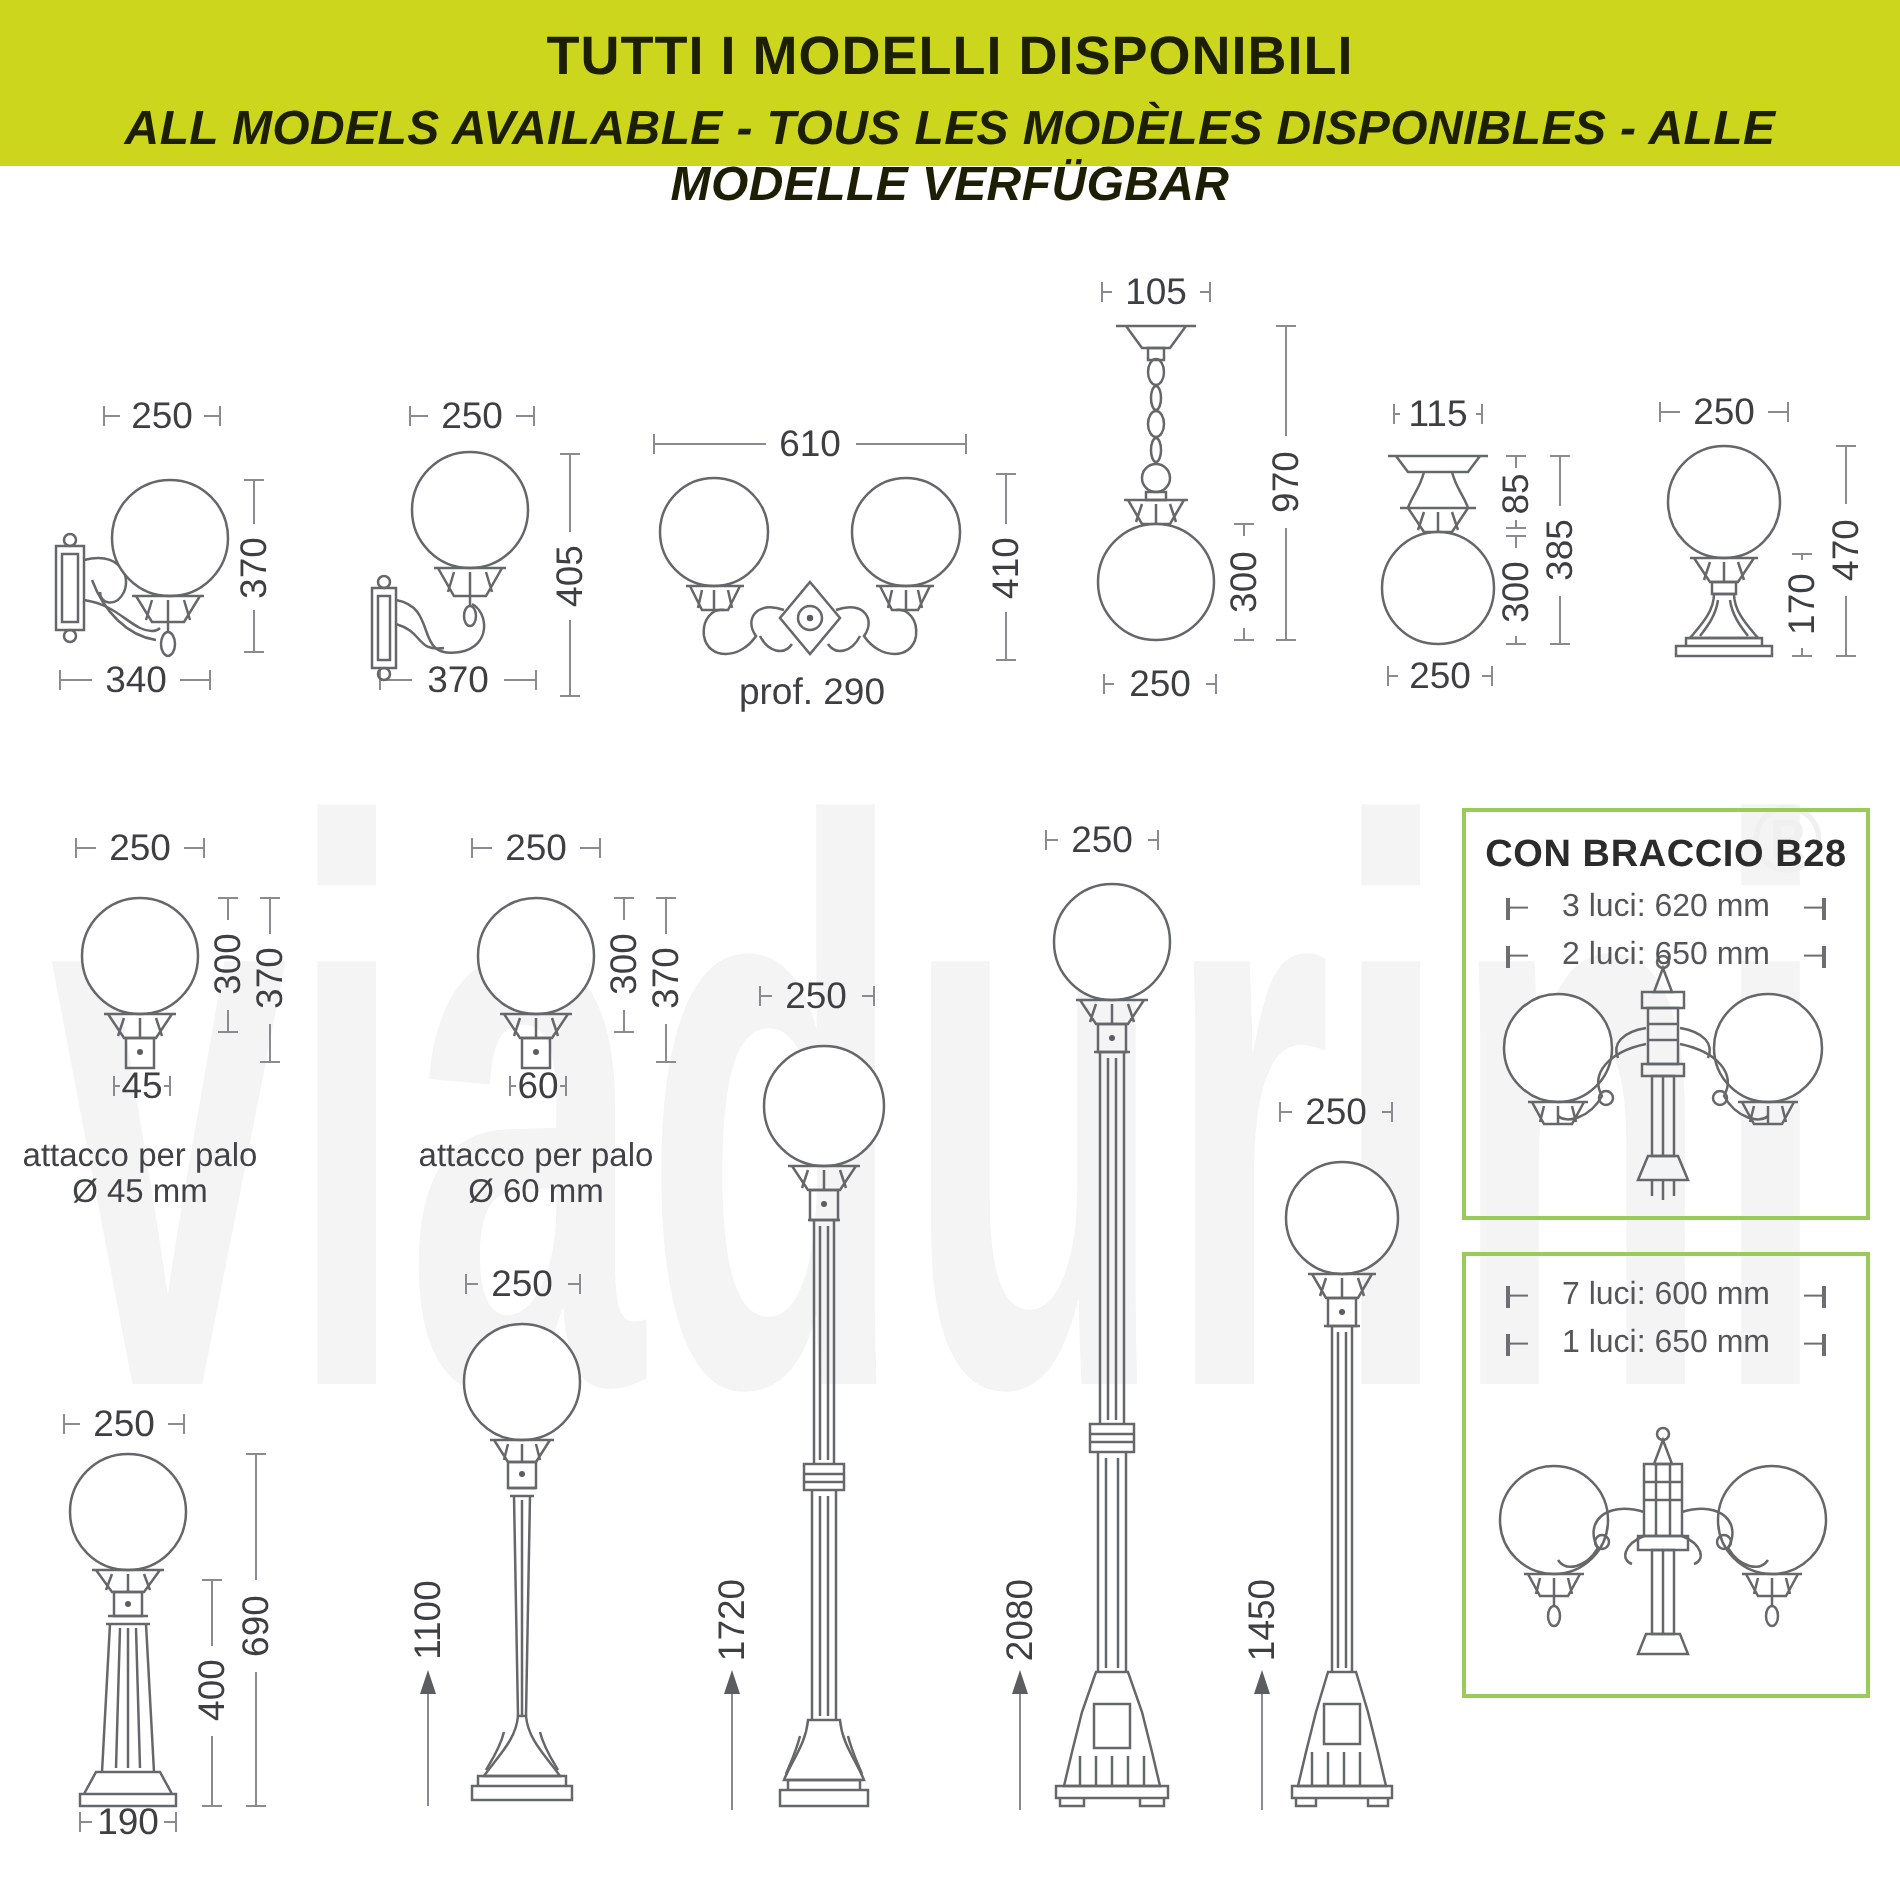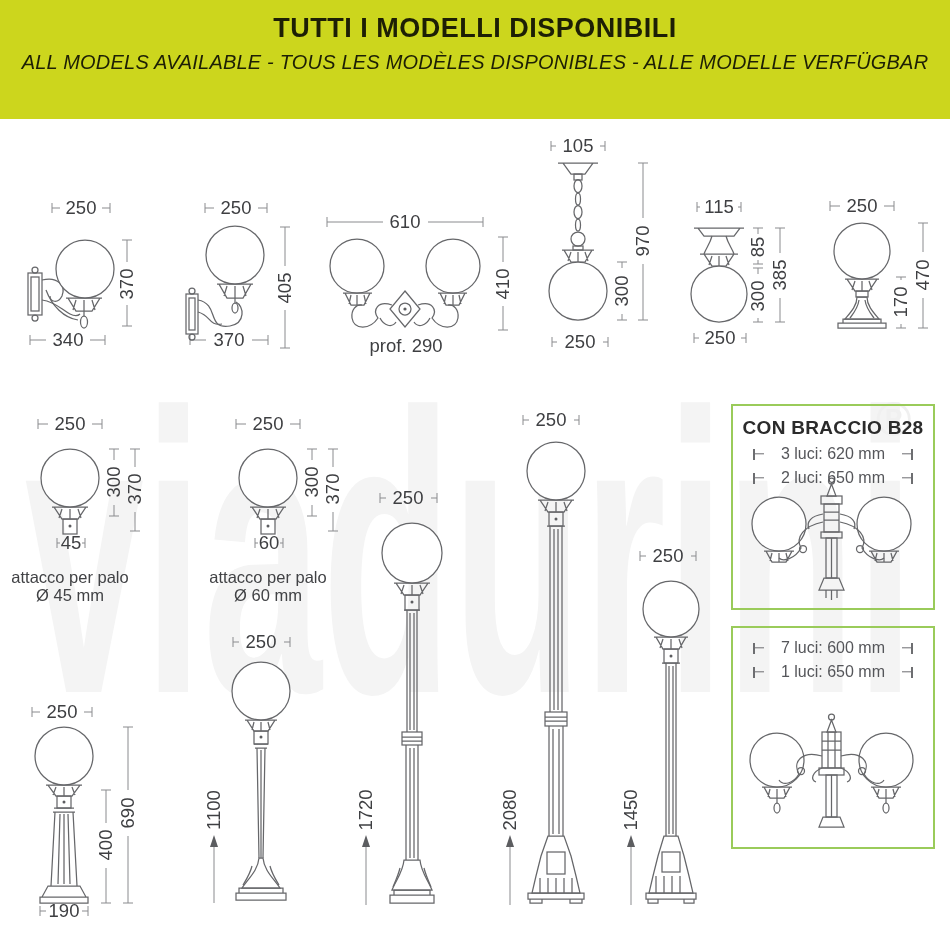--- a/index.html
+++ b/index.html
@@ -1,21 +1,21 @@
 <!DOCTYPE html>
 <html><head>
 <meta charset="utf-8">
 <style>
   html,body{margin:0;padding:0;background:#fff;}
   body{width:950px;height:950px;position:relative;overflow:hidden;
        font-family:"Liberation Sans","DejaVu Sans",sans-serif;}
-  .banner{position:absolute;left:0;top:0;width:950px;height:119px;
+  .banner{position:absolute;left:0;top:0;width:950px;height:83px;
           background:#ccd61d;color:#1d1f05;text-align:center;z-index:5;}
   .banner .l1{padding-top:13px;font-size:27px;font-weight:bold;letter-spacing:.5px;}
-  .banner .l2{margin-top:7px;font-size:20px;font-weight:normal;font-style:italic;letter-spacing:.2px;}
+  .banner .l2{margin-top:7px;font-size:24px;font-weight:bold;font-style:italic;letter-spacing:.2px;}
   .wm{position:absolute;left:0;top:0;z-index:1;}
   .art{position:absolute;left:0;top:0;z-index:2;}
   .spec-box{position:absolute;border:2px solid #9acb5a;z-index:4;background:transparent;}
   .spec-box .bt{margin-top:11px;text-align:center;font-size:19px;font-weight:bold;
                 color:#2b2b2b;letter-spacing:.3px;}
   .luci{display:flex;justify-content:center;align-items:center;gap:17px;
         font-size:16px;color:#55565a;margin-top:6px;}
   .luci:first-of-type{margin-top:11px;}
   .tk{width:11px;height:11px;position:relative;flex:0 0 auto;}
   .tk::before{content:"";position:absolute;top:0;bottom:0;width:1.8px;background:#6d6e71;}

